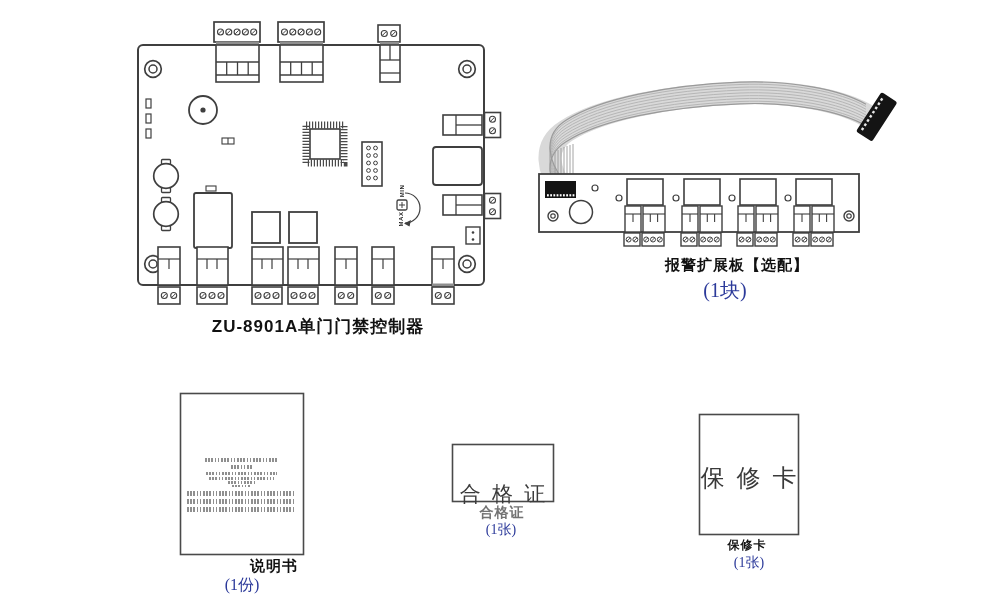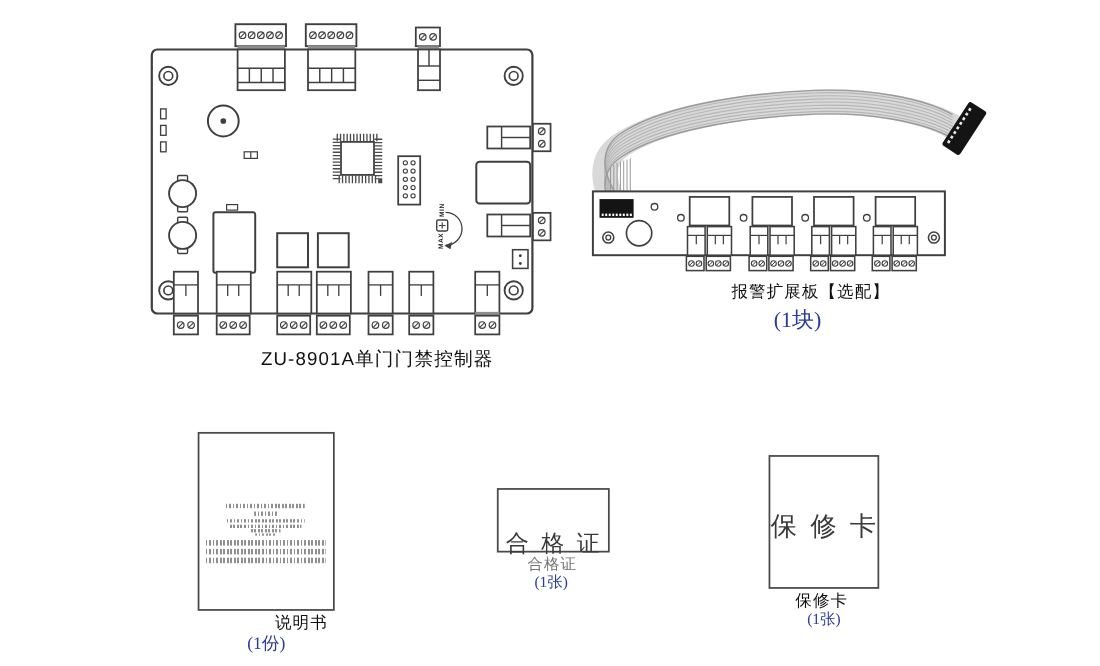--- a/index.html
+++ b/index.html
@@ -1,19 +1,19 @@
 <!DOCTYPE html>
 <html><head>
 <meta charset="utf-8">
 <style>
   html,body{margin:0;padding:0;}
   body{width:1000px;height:605px;position:relative;background:#fff;overflow:hidden;
        font-family:"Liberation Sans",sans-serif;}
   svg{position:absolute;left:0;top:0;}
-  .lbl{position:absolute;transform:translateX(-50%);font-weight:normal;color:#111;
+  .lbl{position:absolute;transform:translateX(-50%);font-weight:bold;color:#111;
        white-space:nowrap;letter-spacing:1px;}
   .cnt{position:absolute;transform:translateX(-50%);font-family:"Liberation Serif",serif;
        color:#2c3a9a;white-space:nowrap;}
   .card-text{position:absolute;transform:translateX(-50%);font-family:"Liberation Serif",serif;
        color:#3a3a3a;white-space:nowrap;}
   .vtext{position:absolute;font-weight:bold;font-size:6px;color:#222;letter-spacing:.5px;
        transform:rotate(-90deg);transform-origin:center;white-space:nowrap;}
   .manual-lines{position:absolute;left:181px;top:394px;width:121px;height:159px;}
   .tl{position:absolute;background:repeating-linear-gradient(90deg,#8f8f8f 0 1.6px,#fff 1.6px 3.2px);}
 </style>
@@ -318,27 +318,27 @@
   <div class="tl" style="top:87px;left:47px;width:27px;height:2.5px;"></div>
   <div class="tl" style="top:91px;left:51px;width:19px;height:2px;"></div>
   <div class="tl" style="top:97px;left:6px;width:109px;height:5px;"></div>
   <div class="tl" style="top:105px;left:6px;width:109px;height:5px;"></div>
   <div class="tl" style="top:113px;left:6px;width:109px;height:5px;"></div>
 </div>
 
 <div class="vtext" style="left:396px;top:188px;">MIN</div>
 <div class="vtext" style="left:394px;top:216px;">MAX</div>
 
-<div class="lbl" style="left: 318px; top: 315px; font-size: 17px; color: rgb(17, 17, 17); margin-left: 25px;">ZU-8901A单门门禁控制器</div>
+<div class="lbl" style="left: 318px; top: 315px; font-size: 17px; color: rgb(17, 17, 17);">ZU-8901A单门门禁控制器</div>
 
 <div class="lbl" style="left: 737px; top: 256px; font-size: 15px; color: rgb(17, 17, 17);">报警扩展板【选配】</div>
 <div class="cnt" style="left: 725px; top: 277px; font-size: 20px; color: rgb(44, 58, 154);">(1块)</div>
 
 <div class="lbl" style="left: 242px; top: 557px; font-size: 15px; color: rgb(17, 17, 17); margin-left: 32px;">说明书</div>
 <div class="cnt" style="left: 242px; top: 575px; font-size: 16px; color: rgb(44, 58, 154);">(1份)</div>
 
 <div class="card-text" style="left:504px;top:480px;font-size:21px;letter-spacing:3px;">合 格 证</div>
 <div class="lbl" style="left: 502px; top: 504px; font-size: 14px; color: #737373;">合格证</div>
 <div class="cnt" style="left: 501px; top: 521px; font-size: 14px; color: rgb(44, 58, 154);">(1张)</div>
 
 <div class="card-text" style="left:750px;top:462px;font-size:24px;letter-spacing:3px;">保 修 卡</div>
-<div class="lbl" style="left: 747px; top: 537px; font-size: 15px; color: rgb(17, 17, 17);">保修卡</div>
+<div class="lbl" style="left: 747px; top: 537px; font-size: 12px; color: rgb(17, 17, 17);">保修卡</div>
 <div class="cnt" style="left: 749px; top: 554px; font-size: 14px; color: rgb(44, 58, 154);">(1张)</div>
 
 </body></html>

